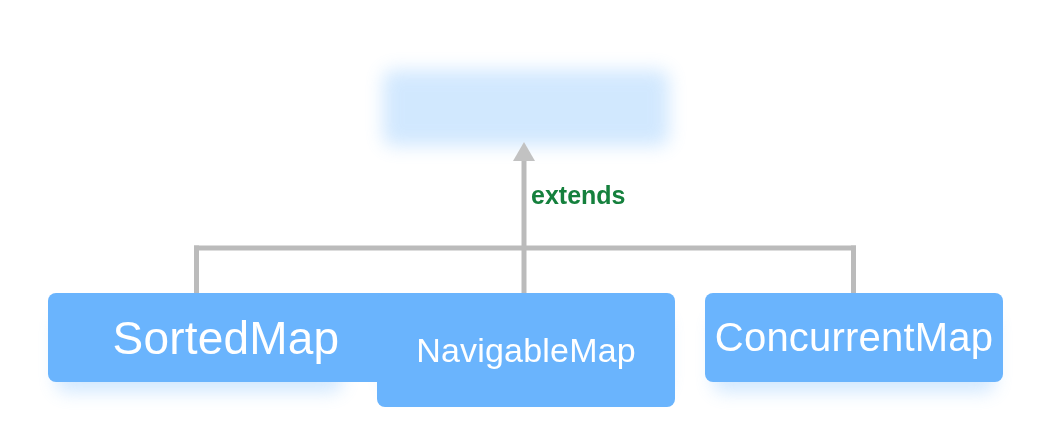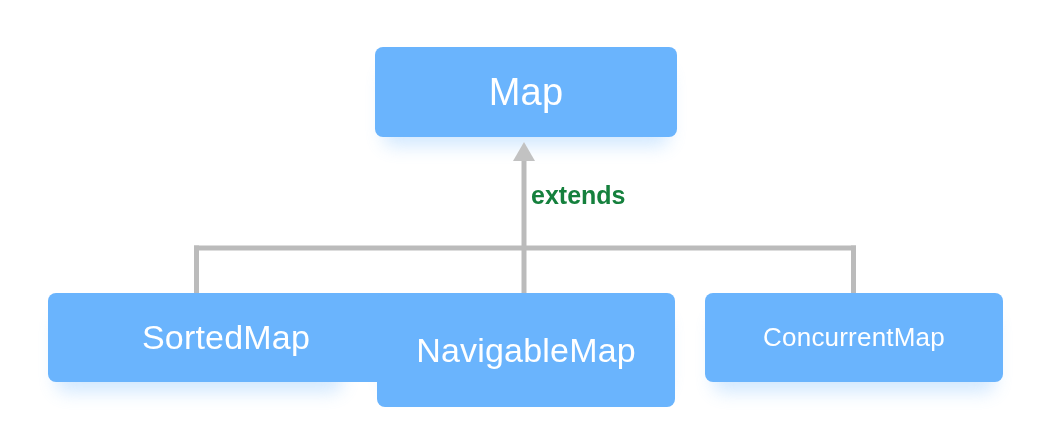--- a/index.html
+++ b/index.html
@@ -55,21 +55,21 @@
     width: 286px;
     height: 76px;
   }
 
   #node-sortedmap {
     left: 48px;
     top: 293px;
     width: 356px;
     height: 89px;
     background: #6ab4fd;
-    font-size: 34px;
+    font-size: 46px;
   }
   #shadow-sortedmap {
     left: 56px;
     top: 316px;
     width: 286px;
     height: 76px;
   }
 
   #node-navigablemap {
     left: 377px;
@@ -85,21 +85,21 @@
     width: 282px;
     height: 76px;
   }
 
   #node-concurrentmap {
     left: 705px;
     top: 293px;
     width: 298px;
     height: 89px;
     background: #6ab4fd;
-    font-size: 26px;
+    font-size: 40px;
   }
   #shadow-concurrentmap {
     left: 713px;
     top: 316px;
     width: 282px;
     height: 76px;
   }
 
   
   #edge-layer {
@@ -143,21 +143,20 @@
 
     <rect x="194" y="245.5" width="5" height="48" fill="#bbbbbb"></rect>
 
     <rect x="851" y="245.5" width="5" height="48" fill="#bbbbbb"></rect>
 
     <polygon points="524,142 535,161 513,161" fill="#c2c2c2"></polygon>
   </svg>
 
   <div id="edge-label-extends">extends</div>
 
-  <div class="node" id="node-map">Map</div>
 
   <div class="node" id="node-sortedmap">SortedMap</div>
 
   <div class="node" id="node-navigablemap">NavigableMap</div>
 
   <div class="node" id="node-concurrentmap">ConcurrentMap</div>
 
 </div>
 
 </body></html>

